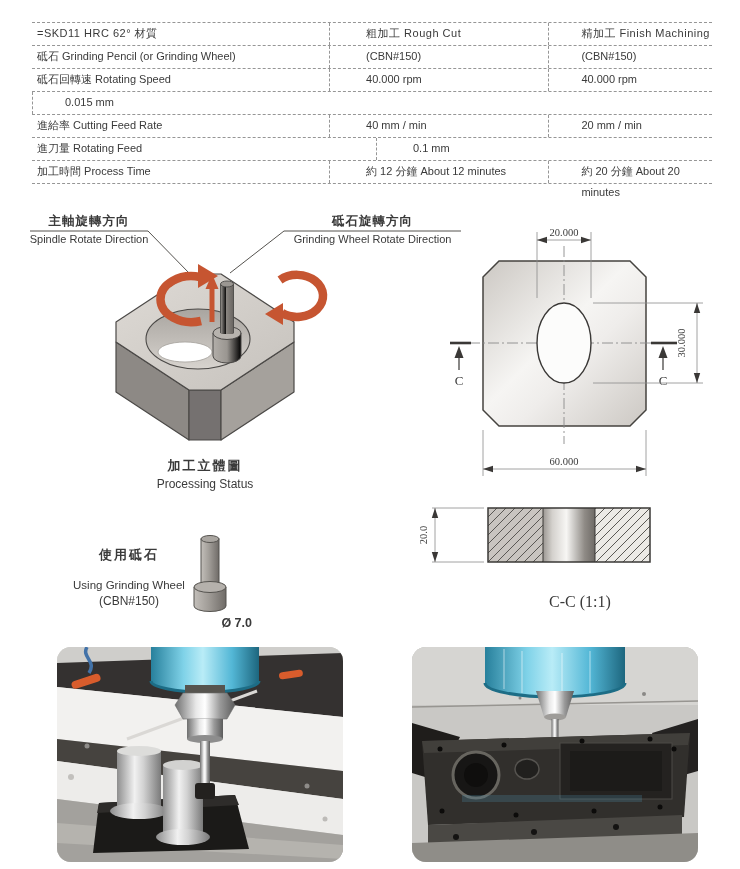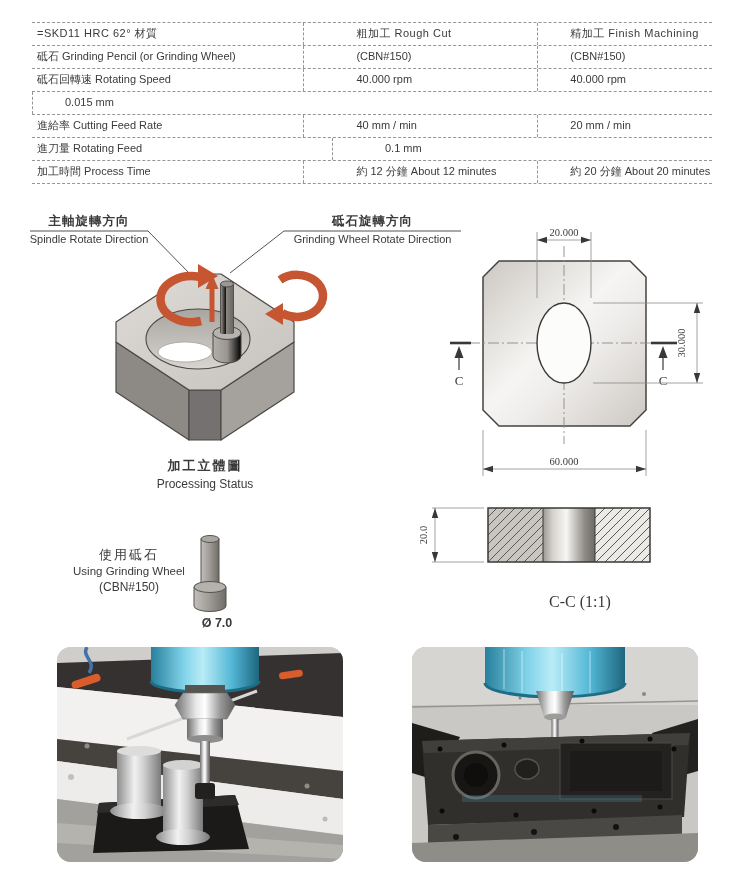--- a/index.html
+++ b/index.html
@@ -5,46 +5,46 @@
   html,body{margin:0;padding:0;background:#ffffff;}
   .page{
     position:relative;width:740px;height:869px;background:#fff;overflow:hidden;
     font-family:"Liberation Sans","DejaVu Sans",sans-serif;color:#3a3a3a;
   }
   
   .spec-table{position:absolute;left:32px;top:22px;width:680px;}
   .t-row{display:flex;height:22px;line-height:21px;border-top:1px dashed #969696;font-size:11px;gap:32px;}
   .t-row:last-child{border-bottom:1px dashed #969696;}
   .t-row .c1{width:268px;padding-left:5px;box-sizing:border-box;}
-  .t-row .c2{width:220px;padding-left:52px;box-sizing:border-box;border-left:1px dashed #969696;}
+  .t-row .c2{width:220px;padding-left:36px;box-sizing:border-box;border-left:1px dashed #969696;margin-left:44px;}
   .t-row .c3{width:192px;padding-left:32px;box-sizing:border-box;border-left:1px dashed #969696;}
   .t-row .zh{letter-spacing:.5px;}
   
   .iso-wrap{position:absolute;left:28px;top:212px;width:440px;height:292px;}
   .iso-wrap svg{position:absolute;left:0;top:0;}
   .callout{position:absolute;text-align:center;}
   .callout .zh{font-size:12.5px;font-weight:600;letter-spacing:1px;}
   .callout .en{font-size:11px;margin-top:3px;}
   .co-left{left:0;top:1px;width:122px;}
   .co-right{left:256px;top:1px;width:177px;}
   .iso-caption{position:absolute;left:77px;top:245px;width:200px;text-align:center;}
   .iso-caption .zh{font-size:13px;font-weight:600;letter-spacing:2px;}
   .iso-caption .en{font-size:12px;margin-top:2px;}
   
   .plan-wrap{position:absolute;left:440px;top:218px;width:300px;height:272px;}
   .section-wrap{position:absolute;left:420px;top:495px;width:300px;height:125px;}
   .dimtext{font-family:"Liberation Serif","DejaVu Serif",serif;fill:#3a3a3a;}
   
   .gw-wrap{position:absolute;left:60px;top:530px;width:250px;height:112px;}
   .gw-text{position:absolute;left:0;top:16px;width:138px;text-align:center;}
-  .gw-text .zh{font-size:13px;font-weight:400;letter-spacing:2px;}
-  .gw-text .en{font-size:11.5px;margin-top:1px;}
+  .gw-text .zh{font-size:13px;font-weight:700;letter-spacing:2px;}
+  .gw-text .en{font-size:11.5px;margin-top:15px;}
   .gw-text .spec{font-size:12px;margin-top:3px;}
   .gw-pin{position:absolute;left:128px;top:4px;}
-  .gw-dia{position:absolute;left:122px;top:86px;width:70px;text-align:center;font-size:12.5px;font-weight:700;}
+  .gw-dia{position:absolute;left:122px;top:86px;width:70px;text-align:right;font-size:12.5px;font-weight:700;}
   
   .photo{position:absolute;top:647px;width:286px;height:215px;border-radius:14px;overflow:hidden;background:#cfcecb;}
   .photo-left{left:57px;}
   .photo-right{left:412px;}
 </style>
 </head>
 <body>
 
 <div class="page">
 

